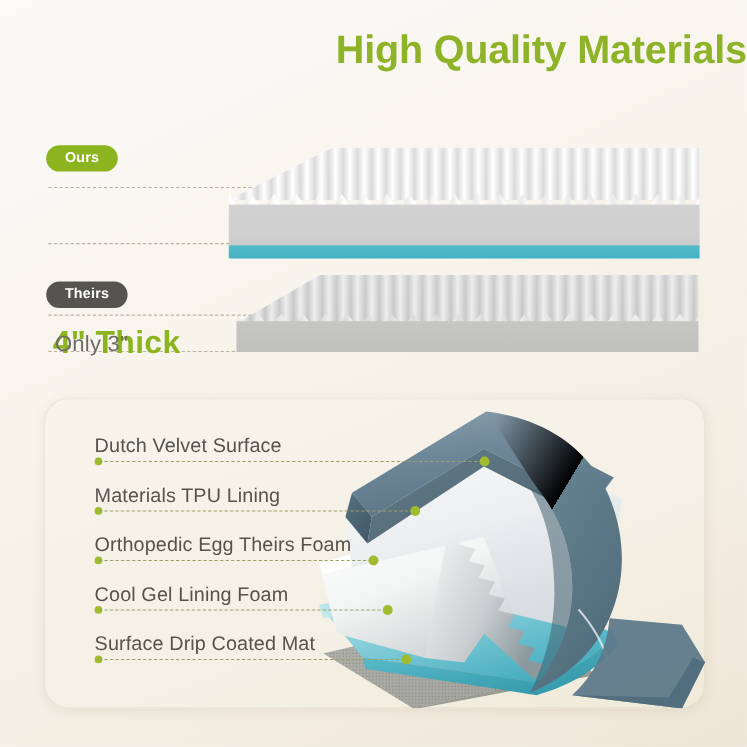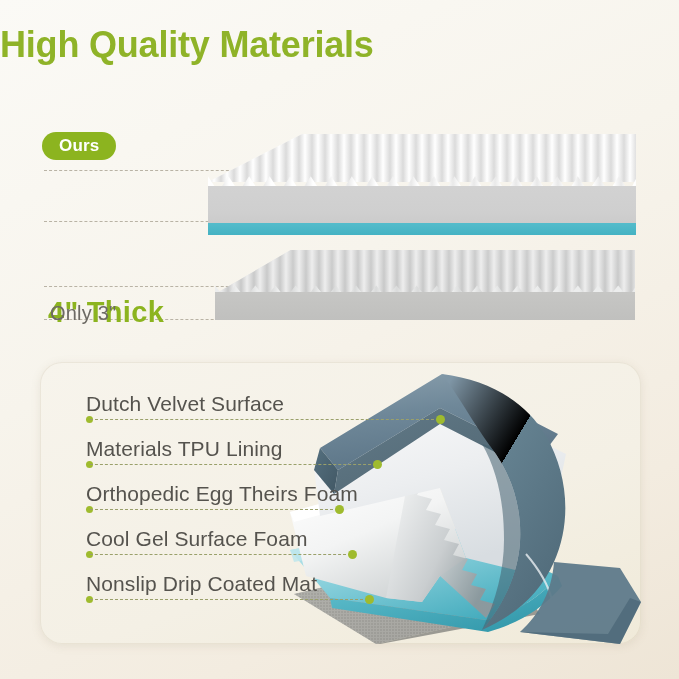--- a/index.html
+++ b/index.html
@@ -14,41 +14,41 @@
     background: linear-gradient(155deg, #fbfaf6 0%, #f7f4ec 42%, #f3ece0 78%, #eee5d6 100%);
     position: relative;
   }
 
   
   .title {
     position: absolute;
     top: 24px;
     left: 0;
     width: 679px;
-    text-align: left;
+    text-align: right;
     font-size: 36px;
     font-weight: bold;
     letter-spacing: -0.2px;
     color: #8fb328;
   }
 
   
   .compare {
     position: absolute;
     top: 120px;
     left: 0;
     width: 679px;
     height: 225px;
   }
 
   .badge {
     position: absolute;
     border-radius: 14px;
     color: #ffffff;
-    font-size: 17px;
+    font-size: 13px;
     font-weight: bold;
     padding: 4px 17px 5px 17px;
     line-height: 1.12;
     letter-spacing: 0.2px;
   }
   .badge-ours {
     left: 42px;
     top: 12px;
     background: #8cb41f;
   }
@@ -196,21 +196,21 @@
 
   .feat {
     position: absolute;
     left: 44px;
     height: 34px;
   }
   .feat .txt {
     position: absolute;
     left: 2px;
     bottom: 8px;
-    font-size: 21px;
+    font-size: 18px;
     color: #55534e;
     white-space: nowrap;
     letter-spacing: 0.1px;
   }
   .feat .line {
     position: absolute;
     left: 6px;
     bottom: 4px;
     height: 0;
     border-top: 1px dashed #9aa06a;
@@ -257,20 +257,21 @@
   <div class="mat-theirs">
     <div class="deck"></div>
     <div class="crest"></div>
     <div class="body"></div>
   </div>
 
   <div class="badge badge-ours">Ours</div>
 
   <div class="thick-label">4" Thick</div>
 
+  <div class="badge badge-theirs">Theirs</div>
 
   <div class="thin-label">Only 3"</div>
 </div>
 
 <div class="panel">
 
   <div class="layers">
     <svg width="351" height="282" viewBox="0 0 351 282">
       <defs>
         <linearGradient id="velvetTop" x1="0" y1="0" x2="0.3" y2="1">
@@ -391,25 +392,25 @@
   </div>
 
   <div class="feat" style="top:118px;">
     <span class="txt">Orthopedic Egg Theirs Foam</span>
     <span class="dot start"></span>
     <span class="line" style="width:248px;"></span>
     <span class="dot end" style="left:251px;"></span>
   </div>
 
   <div class="feat" style="top:163px;">
-    <span class="txt">Cool Gel Surface Foam</span>
+    <span class="txt">Cool Gel Lining Foam</span>
     <span class="dot start"></span>
     <span class="line" style="width:261px;"></span>
     <span class="dot end" style="left:264px;"></span>
   </div>
 
   <div class="feat" style="top:208px;">
-    <span class="txt">Nonslip Drip Coated Mat</span>
+    <span class="txt">Surface Drip Coated Mat</span>
     <span class="dot start"></span>
     <span class="line" style="width:278px;"></span>
     <span class="dot end" style="left:281px;"></span>
   </div>
 </div>
 
 </body></html>

